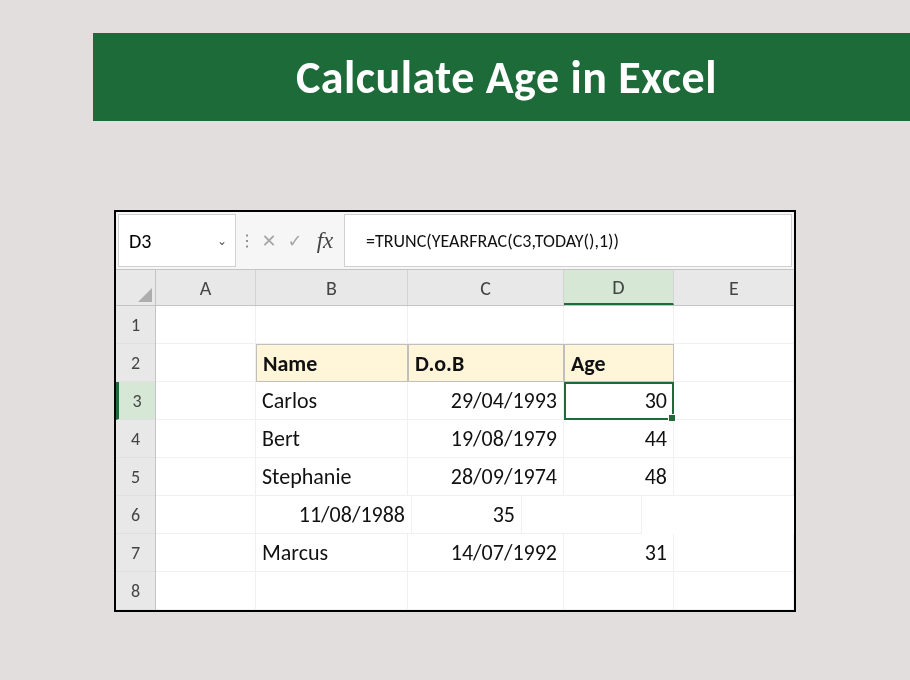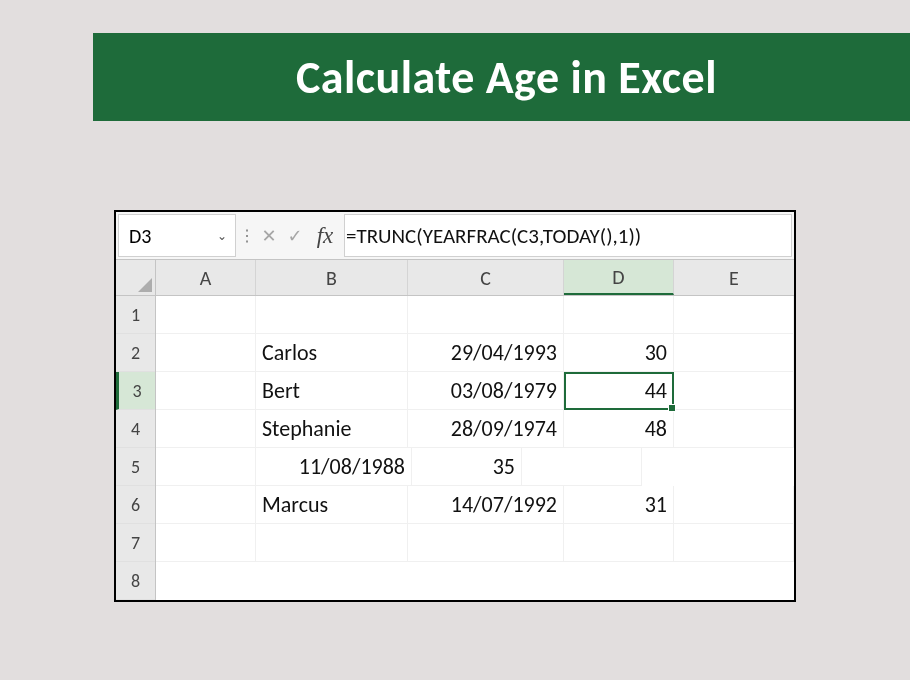--- a/index.html
+++ b/index.html
@@ -27,21 +27,21 @@
     }
     .excel-window {
       position: absolute;
       left: 114px;
       top: 210px;
       width: 682px;
       background: #fff;
       border: 2px solid #000;
     }
     .formula-bar {
-      height: 48px;
+      height: 58px;
       border-bottom: 1px solid #c4c4c4;
       display: flex;
       align-items: stretch;
       background: #f6f6f6;
     }
     .name-box {
       width: 118px;
       display: flex;
       align-items: center;
       padding-left: 10px;
@@ -79,22 +79,22 @@
       width: 34px;
       font-style: italic;
       font-size: 23px;
       color: #444;
       font-family: 'Times New Roman', serif;
     }
     .formula-input {
       flex: 1;
       display: flex;
       align-items: center;
-      padding-left: 1px;
-      font-size: 21px;
+      padding-left: 21px;
+      font-size: 18px;
       background: #fff;
       border: 1px solid #d0d0d0;
       margin: 2px;
       color: #111;
     }
     .sheet {
       display: flex;
     }
     .row-gutter {
       width: 40px;
@@ -241,33 +241,40 @@
       <div class="data-rows">
 
         <div class="drow r1">
           <div class="dcell colA"></div>
           <div class="dcell colB"></div>
           <div class="dcell colC"></div>
           <div class="dcell colD"></div>
           <div class="dcell colE"></div>
         </div>
 
+        <div class="drow r2">
+          <div class="dcell colA"></div>
+          <div class="dcell colB tb">Name</div>
+          <div class="dcell colC tb">D.o.B</div>
+          <div class="dcell colD tb">Age</div>
+          <div class="dcell colE"></div>
+        </div>
 
         <div class="drow">
           <div class="dcell colA"></div>
           <div class="dcell colB">Carlos</div>
           <div class="dcell colC num">29/04/1993</div>
           <div class="dcell colD num">30</div>
           <div class="dcell colE"></div>
         </div>
 
         <div class="drow">
           <div class="dcell colA"></div>
           <div class="dcell colB">Bert</div>
-          <div class="dcell colC num">03/08/1979</div>
+          <div class="dcell colC num">19/08/1979</div>
           <div class="dcell colD num">44</div>
           <div class="dcell colE"></div>
         </div>
 
         <div class="drow">
           <div class="dcell colA"></div>
           <div class="dcell colB">Stephanie</div>
           <div class="dcell colC num">28/09/1974</div>
           <div class="dcell colD num">48</div>
           <div class="dcell colE"></div>

